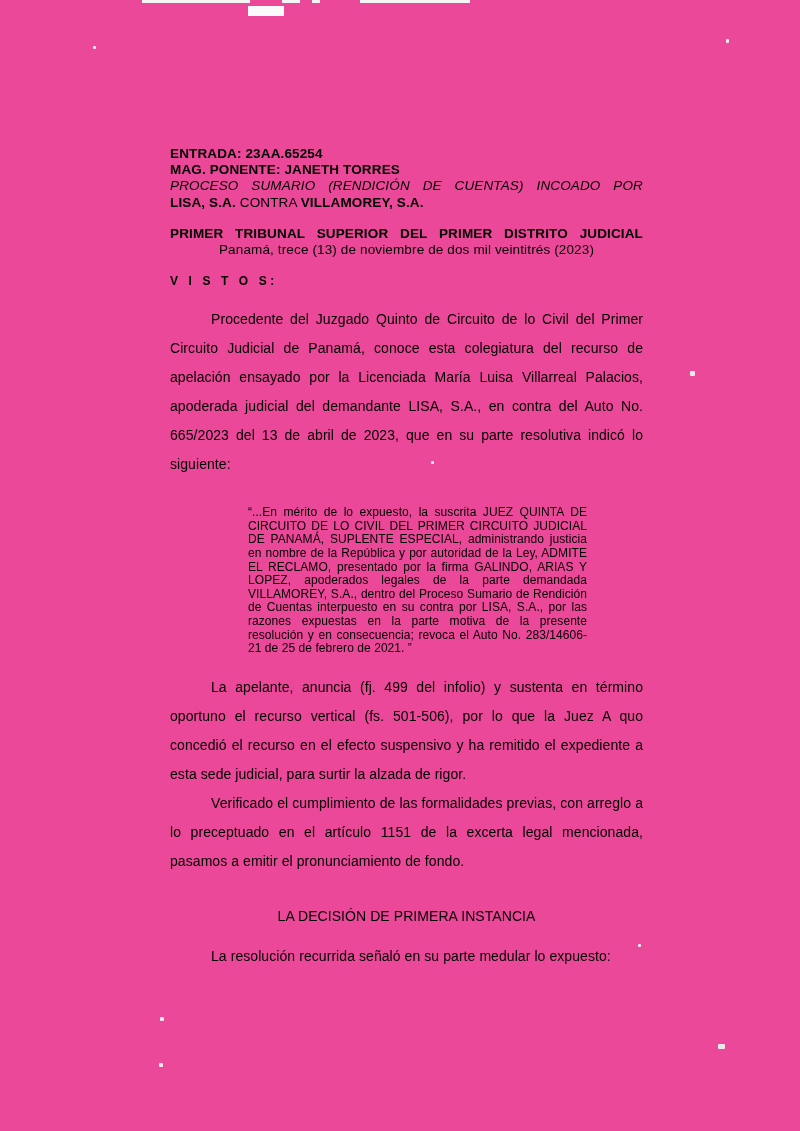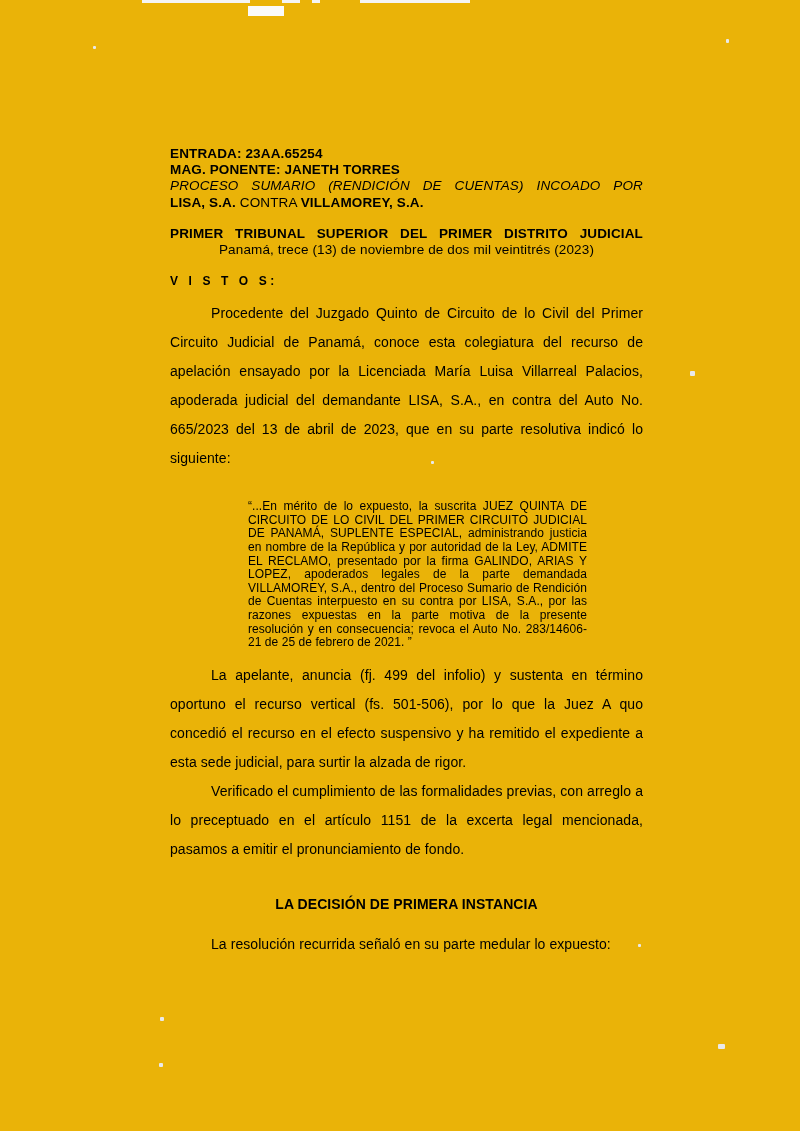--- a/index.html
+++ b/index.html
@@ -10,21 +10,21 @@
   body {
     font-family: "Liberation Sans", sans-serif;
     color: #000000;
     -webkit-font-smoothing: antialiased;
   }
 
   .page {
     position: relative;
     width: 800px;
     height: 1131px;
-    background: #eab308;
+    background: #ec4899;
     overflow: hidden;
   }
 
   
   .scan-artifacts { position: absolute; inset: 0; pointer-events: none; }
   .smudge {
     position: absolute;
     background: #f4f4f5;
   }
   .speck {
@@ -90,39 +90,39 @@
 
   
   .para {
     font-size: 14px;
     line-height: 29px;
     text-align: justify;
     text-indent: 41px;
     letter-spacing: 0.005em;
     margin: 0;
   }
-  .para.p-first { margin-top: 11px; }
+  .para.p-first { margin-top: 17px; }
   .para.p-gap   { margin-top: 0px; }
 
   
   .quote {
     position: relative;
     left: 78px;
     width: 339px;
     font-size: 12px;
     line-height: 13.6px;
     text-align: justify;
     letter-spacing: 0.005em;
     margin: 0;
   }
   .quote.q1 { margin-top: 27px; }
 
   .center-head {
     font-size: 14px;
-    font-weight: bold;
+    font-weight: normal;
     text-align: center;
     letter-spacing: 0.005em;
     margin-top: 32px;
   }
 
   .quote-tail {
     position: relative;
     left: 37px;
     width: 420px;
     font-size: 11.6px;

